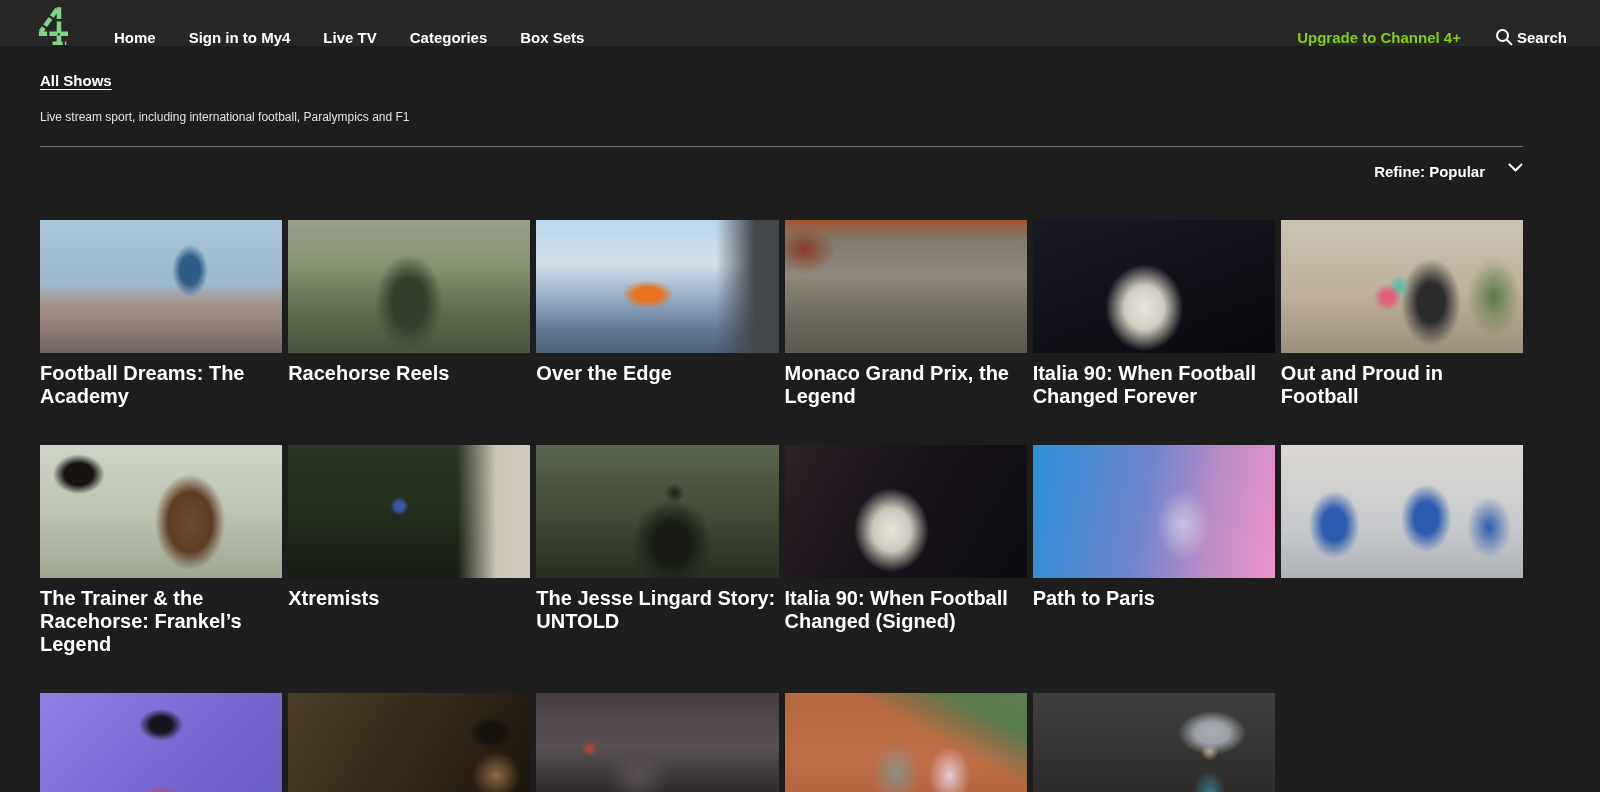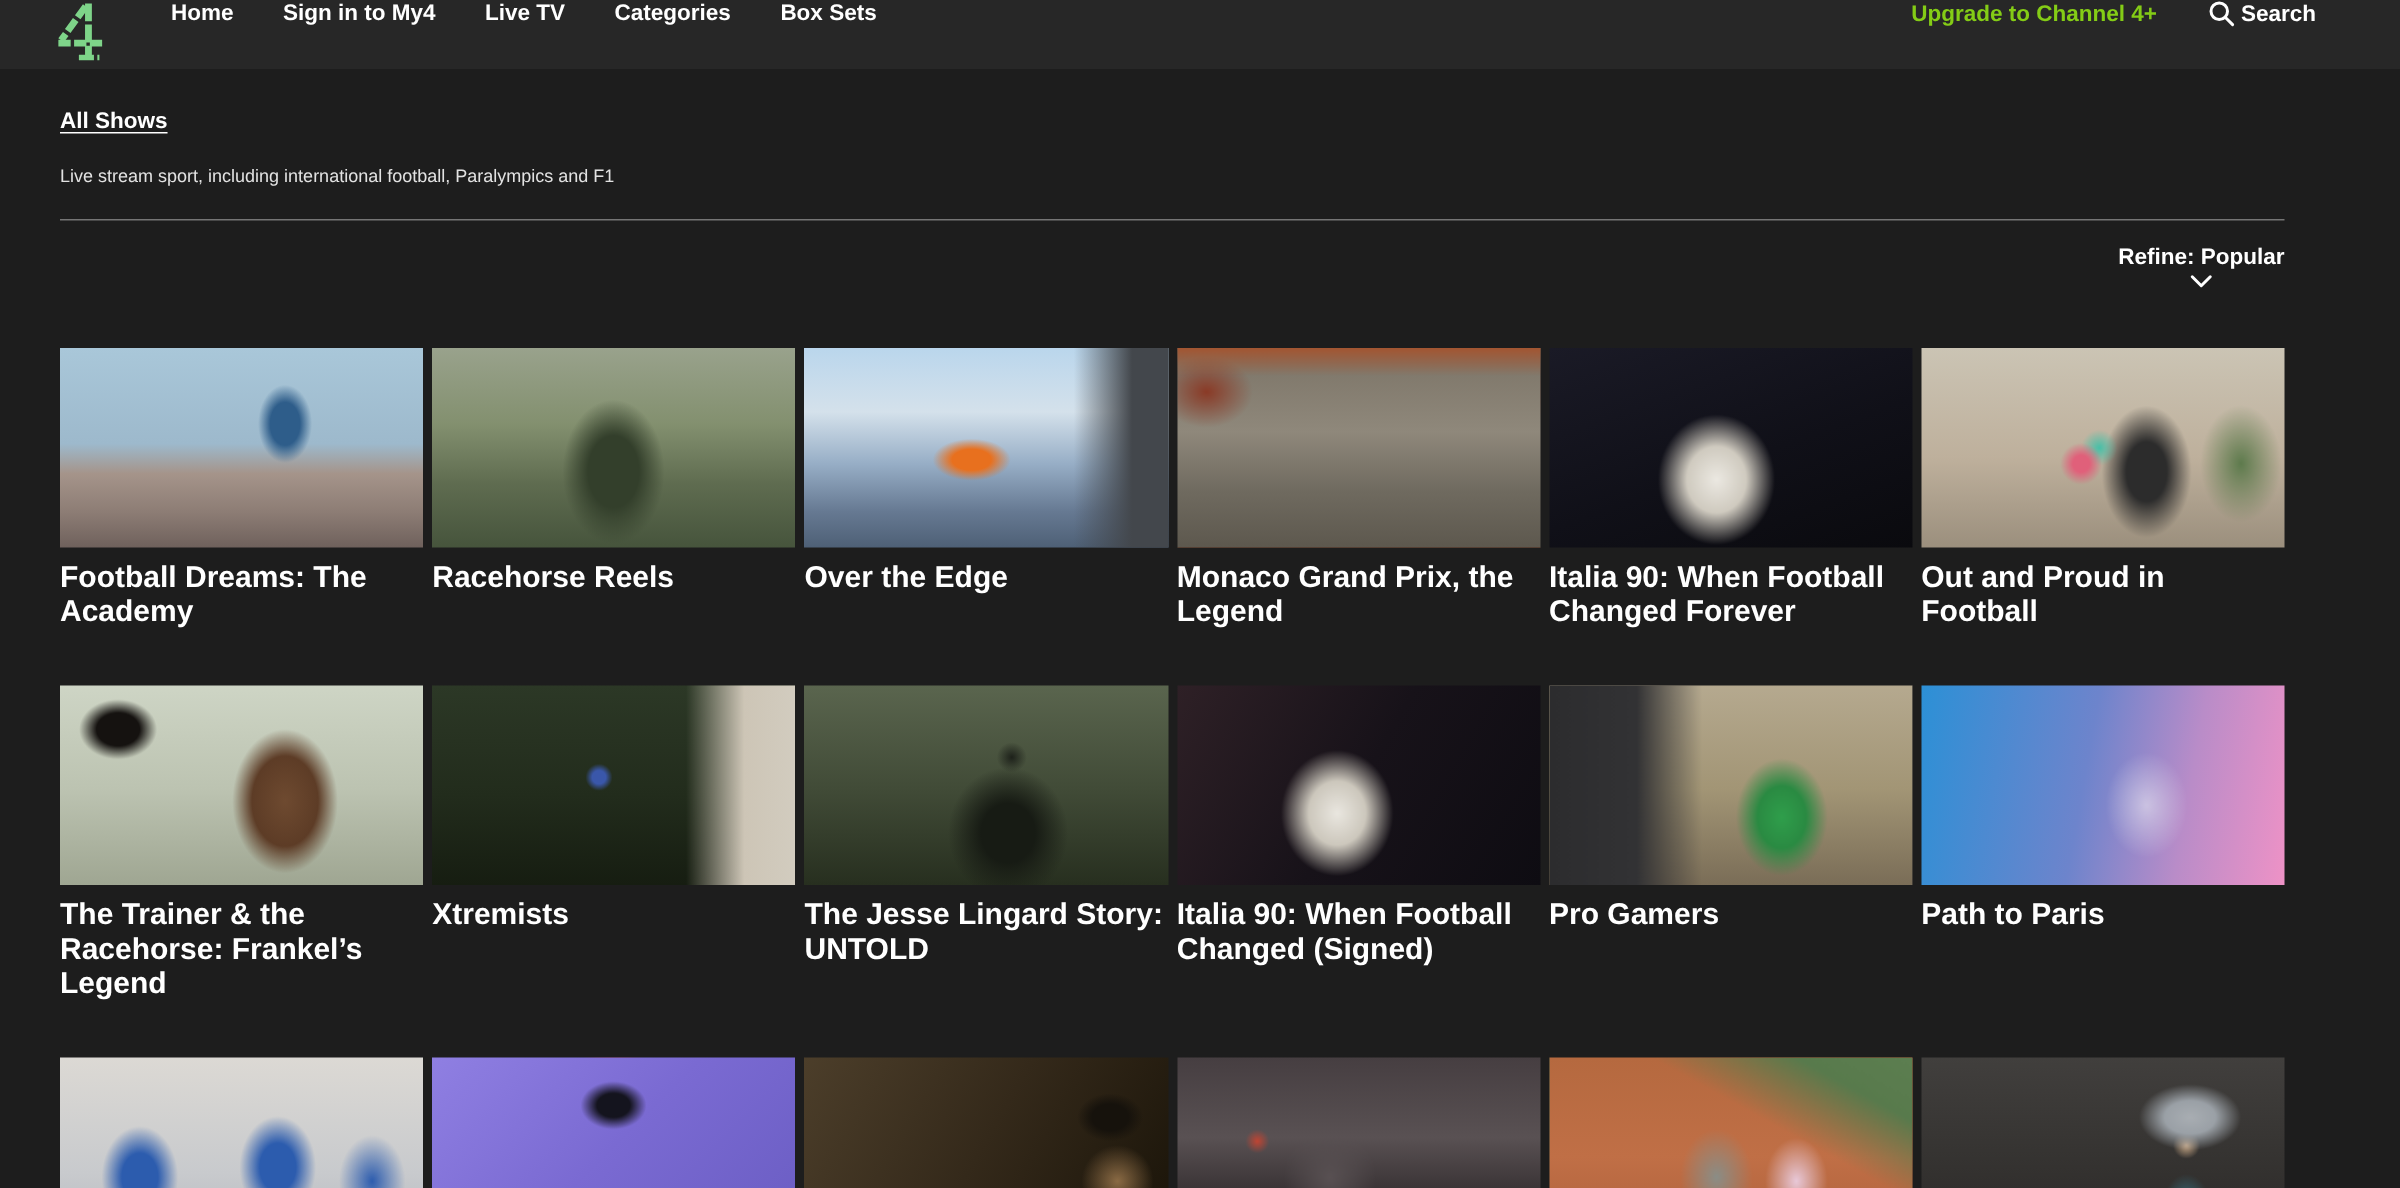--- a/index.html
+++ b/index.html
@@ -8,22 +8,22 @@
     background: #1d1d1d;
     font-family: "Liberation Sans", sans-serif;
     color: #ffffff;
   }
 
   
   .topnav {
     height: 46px;
     background: #272727;
     display: flex;
-    align-items: flex-start;
-    padding: 0 56px 0 38px;
+    align-items: flex-end;
+    padding: 0 33px 0 38px;
   }
   .logo { display: flex; align-items: center; cursor: pointer; }
   .nav-links { display: flex; gap: 33px; margin-left: 45px; }
   .nav-link {
     font-size: 15px; font-weight: 600; color: #fff;
     text-decoration: none; cursor: pointer; white-space: nowrap;
   }
   .nav-right { margin-left: auto; display: flex; align-items: center; gap: 34px; }
   .upgrade-link {
     color: #84cc16; font-size: 15px; font-weight: 700;
@@ -42,21 +42,21 @@
   .title-row { margin-top: 8px; display: flex; align-items: flex-end; gap: 13px; }
   .page-title {
     font-size: 42px; font-weight: 700; font-style: italic;
     letter-spacing: -1.5px; line-height: 0.95; padding-right: 6px;
   }
   .show-count { font-size: 14px; color: #bdbdbd; padding-bottom: 5px; }
   .page-desc { margin-top: 20px; font-size: 12px; color: #e2e2e2; }
   .divider { margin-top: 22px; border: 0; border-top: 1px solid #757575; }
 
   .refine-row { display: flex; justify-content: flex-end; margin-top: 16px; padding-right: -10px; }
-  .refine-ctl { display: flex; align-items: center; gap: 3px; cursor: pointer; flex-direction: column; }
+  .refine-ctl { display: flex; gap: 23px; cursor: pointer; }
   .refine-ctl span { font-size: 15px; font-weight: 700; color: #fff; white-space: nowrap; }
 
   
   .show-grid {
     margin-top: 40px;
     display: grid;
     grid-template-columns: repeat(6, 1fr);
     column-gap: 6px;
     row-gap: 37px;
   }
@@ -154,24 +154,20 @@
   </a>
       <a class="show-card">
     <div class="show-thumb" style="background: radial-gradient(40px 44px at 56% 74%, rgb(23, 27, 20) 0%, rgb(23, 27, 20) 45%, rgba(23, 27, 20, 0) 100%), radial-gradient(10px at 57% 36%, rgb(29, 33, 26) 0%, rgba(29, 33, 26, 0) 100%), linear-gradient(rgb(90, 101, 78) 0%, rgb(65, 75, 55) 52%, rgb(39, 47, 31) 100%);"></div>
     <div class="show-title">The Jesse Lingard Story: UNTOLD</div>
   </a>
       <a class="show-card">
     <div class="show-thumb" style="background: radial-gradient(50px 56px at 44% 64%, rgb(233, 230, 223) 0%, rgb(204, 199, 188) 38%, rgba(40, 30, 40, 0) 75%), linear-gradient(120deg, rgb(46, 32, 38) 0%, rgb(23, 18, 25) 50%, rgb(14, 12, 18) 100%);"></div>
     <div class="show-title">Italia 90: When Football Changed (Signed)</div>
   </a>
       <a class="show-card">
-    <div class="show-thumb" style="background: radial-gradient(36px 46px at 64% 66%, rgb(47, 158, 75) 0%, rgb(42, 138, 66) 45%, rgba(42, 138, 66, 0) 85%), linear-gradient(to right, rgb(44, 44, 46) 0%, rgb(50, 50, 52) 24%, rgba(120, 110, 90, 0) 42%), linear-gradient(rgb(181, 169, 143) 0%, rgb(162, 149, 117) 52%, rgb(122, 109, 87) 100%);"></div>
-    <div class="show-title">Pro Gamers</div>
-  </a>
-      <a class="show-card">
     <div class="show-thumb" style="background: radial-gradient(34px 44px at 62% 60%, rgba(240, 240, 245, 0.55) 0%, rgba(240, 240, 245, 0) 80%), linear-gradient(100deg, rgb(44, 144, 214) 0%, rgb(109, 132, 204) 45%, rgb(185, 140, 200) 72%, rgb(238, 146, 198) 100%);"></div>
     <div class="show-title">Path to Paris</div>
   </a>
       <a class="show-card">
     <div class="show-thumb" style="background: radial-gradient(30px 40px at 22% 60%, rgb(44, 92, 174) 0%, rgb(44, 92, 174) 40%, rgba(44, 92, 174, 0) 85%), radial-gradient(30px 40px at 60% 55%, rgb(44, 92, 174) 0%, rgb(44, 92, 174) 40%, rgba(44, 92, 174, 0) 85%), radial-gradient(26px 36px at 86% 62%, rgb(44, 92, 174) 0%, rgba(44, 92, 174, 0) 85%), linear-gradient(rgb(220, 217, 212) 0%, rgb(200, 202, 205) 58%, rgb(176, 180, 186) 100%);"></div>
 
   </a>
       <a class="show-card">
     <div class="show-thumb" style="background: radial-gradient(22px 16px at 50% 24%, rgb(20, 20, 30) 0%, rgb(20, 20, 30) 50%, rgba(20, 20, 30, 0) 100%), radial-gradient(26px 24px at 50% 88%, rgb(210, 60, 60) 0%, rgb(210, 60, 60) 45%, rgba(210, 60, 60, 0) 100%), linear-gradient(135deg, rgb(143, 127, 226) 0%, rgb(122, 106, 210) 48%, rgb(105, 92, 194) 100%);"></div>
 

